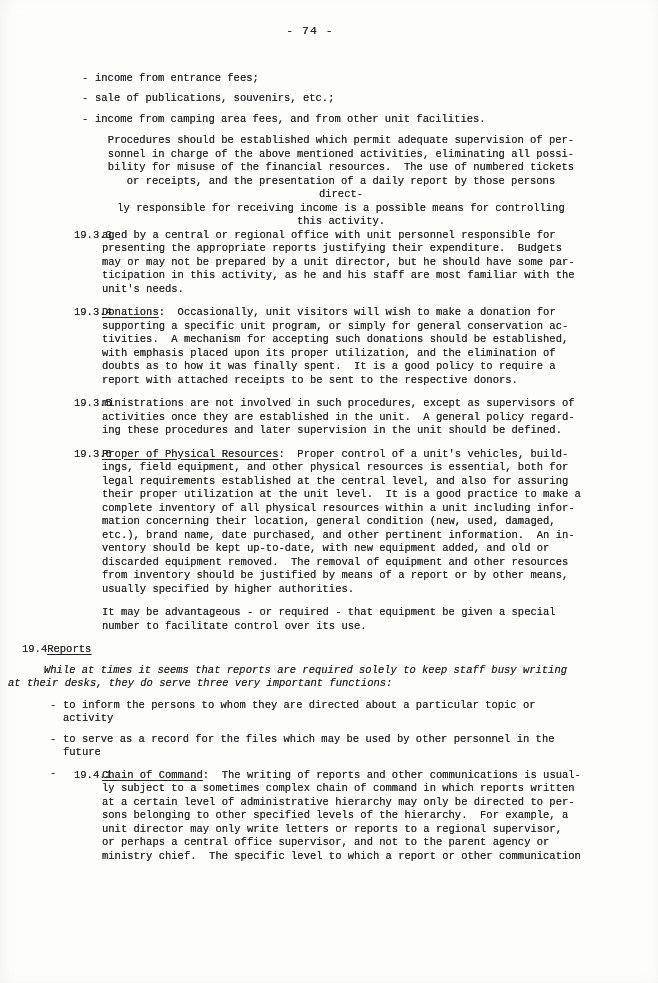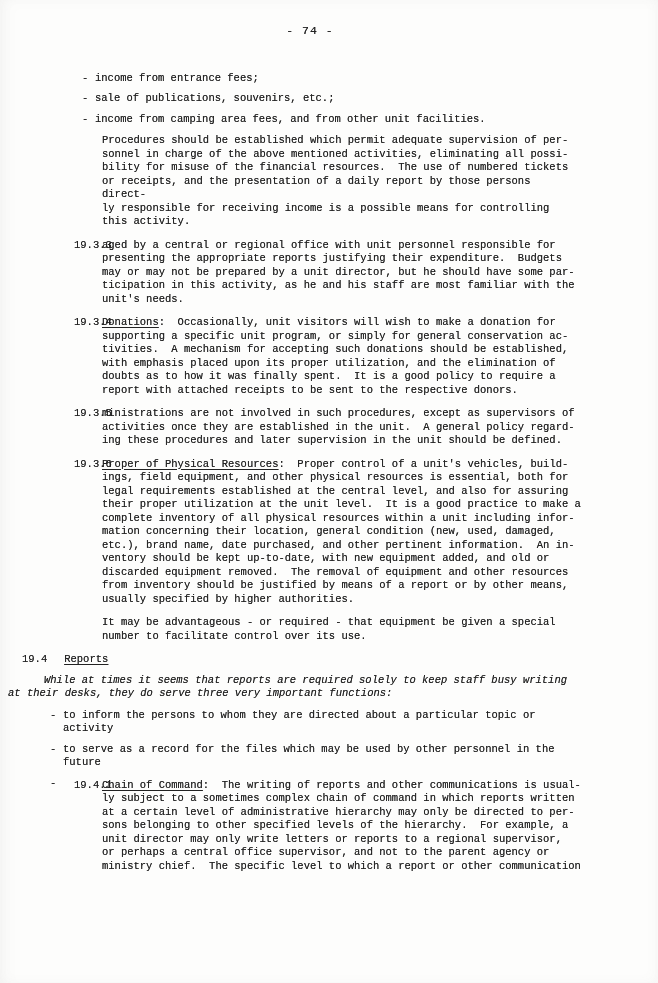--- a/index.html
+++ b/index.html
@@ -40,21 +40,21 @@
     position: relative;
     padding-left: 13px;
     margin-bottom: 7px;
   }
   .bullet .dash { position: absolute; left: 0; top: 0; }
 
   
   .body-par {
     margin-left: 102px;
     width: 478px;
-    margin-bottom: 10px;
+    text-align: center;
   }
 
   
   .sec {
     margin-left: 58px;
     width: 530px;
     position: relative;
     padding-left: 44px;
     box-sizing: border-box;
     margin-bottom: 10px;
@@ -62,21 +62,21 @@
   .sec .num { position: absolute; left: 16px; top: 0; }
   .sec .firstline { white-space: pre-wrap; }
   .sec .cont { white-space: pre-wrap; }
   .sec .extra-par { white-space: pre-wrap; margin-top: 10px; }
 
   
   .reports-heading {
     margin-left: 22px;
     margin-bottom: 7px;
   }
-  .reports-heading .title { margin-left: 17px; }
+  .reports-heading .title { }
 
   .intro-par {
     margin-left: 8px;
     width: 600px;
     text-indent: 36px;
     margin-bottom: 8px;
     font-style: italic;
   }
 
   .reports-bullets { margin-left: 50px; margin-bottom: 9px; }

